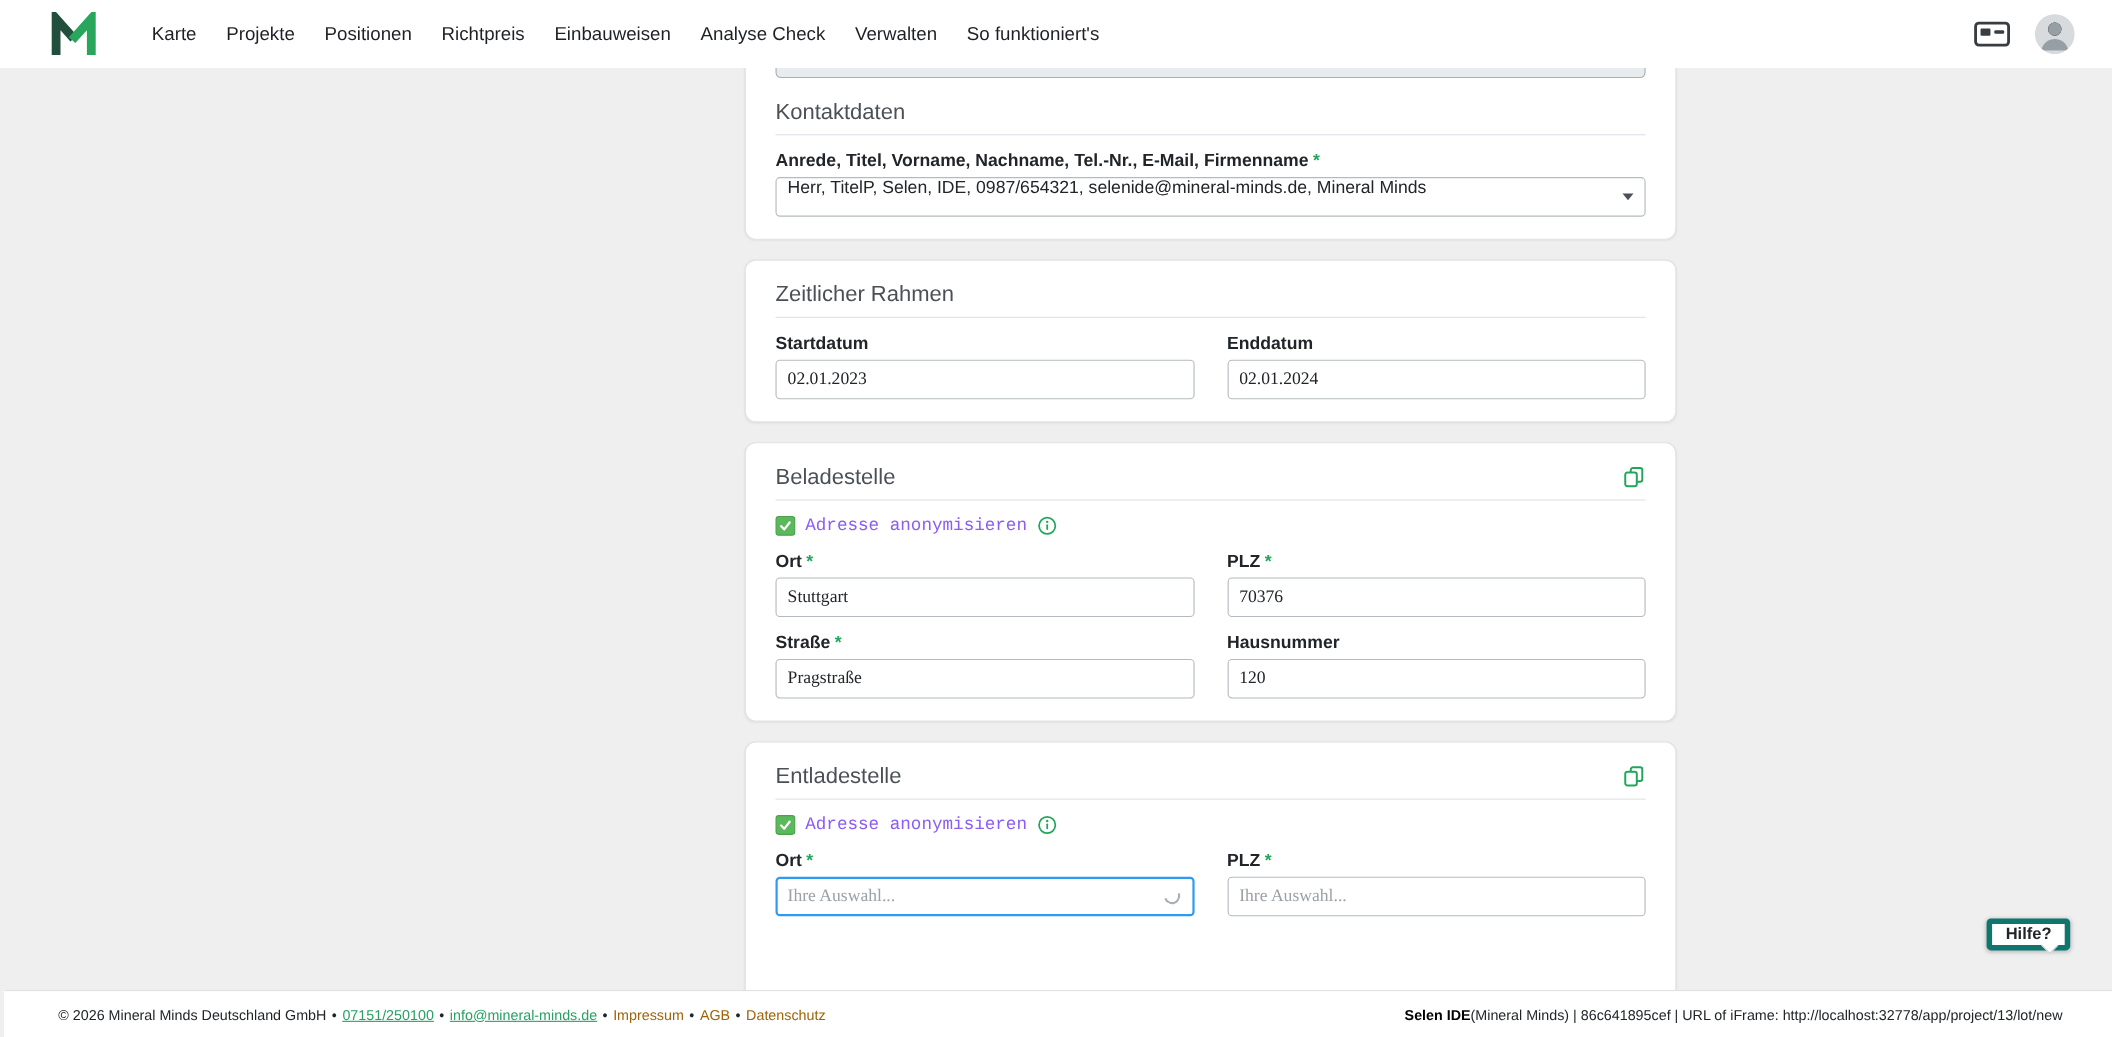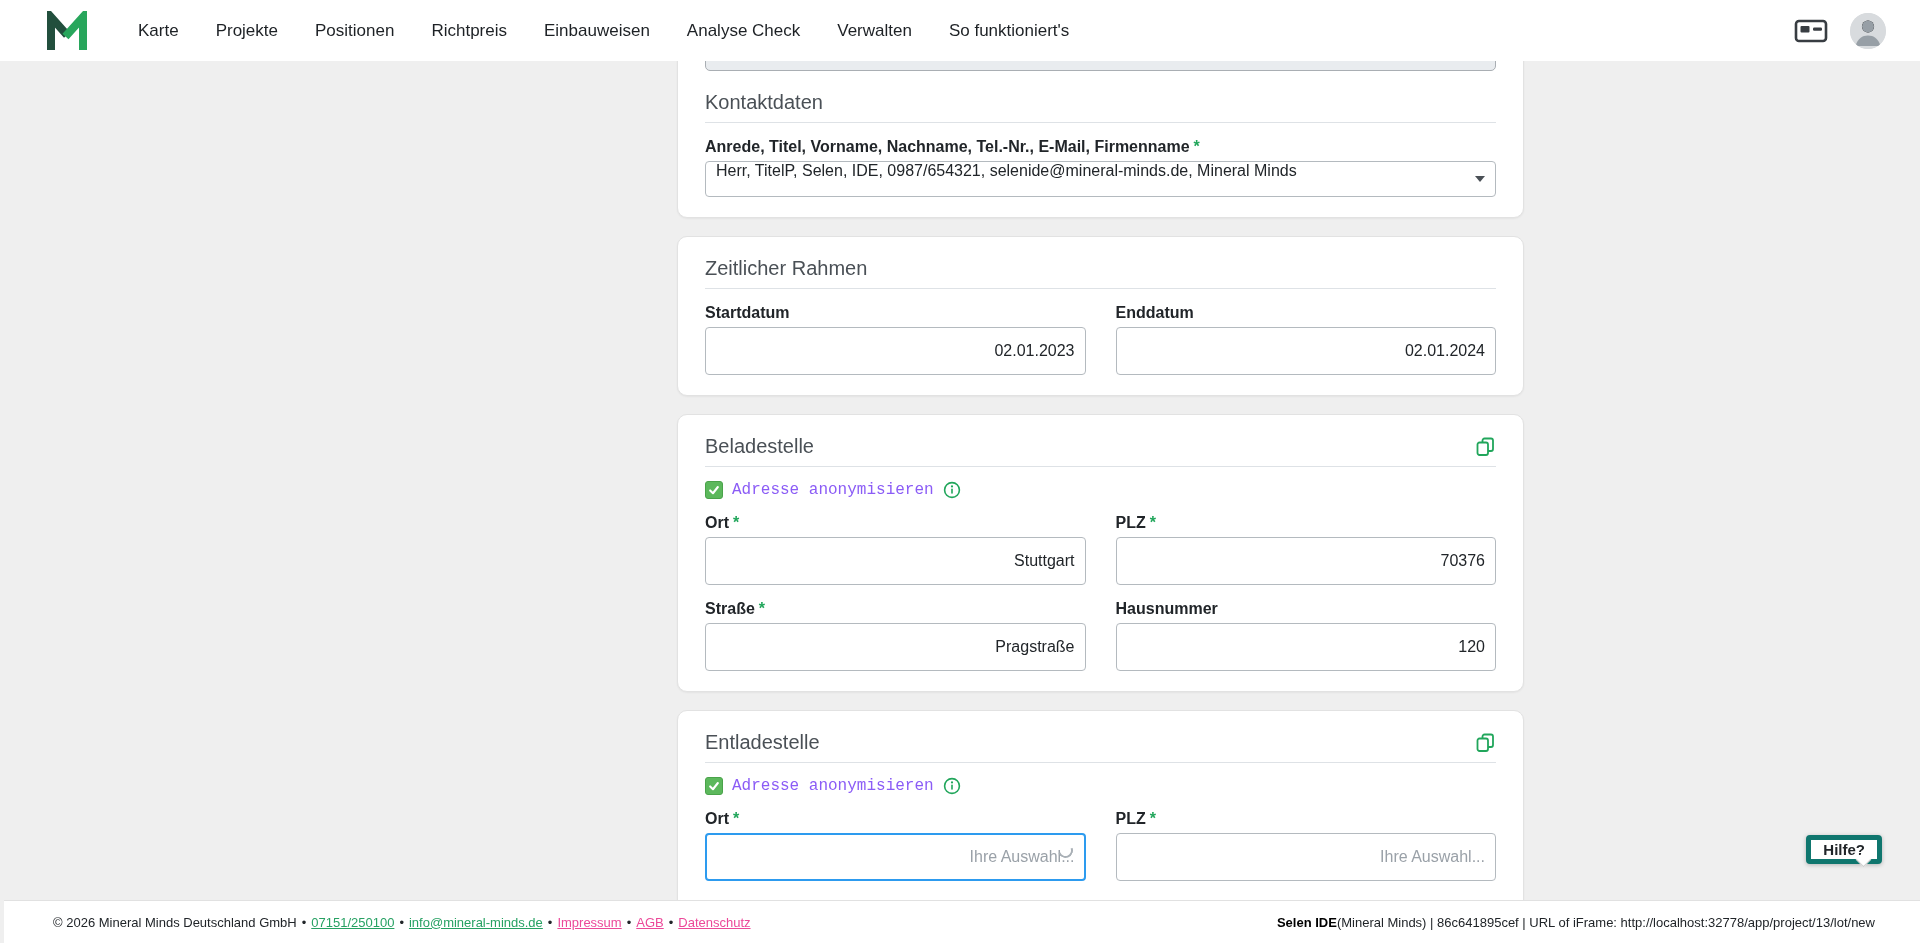--- a/index.html
+++ b/index.html
@@ -11,48 +11,48 @@
     color:#212529;
   }
 
   
   .navbar {
     position:fixed; top:0; left:0; width:100%; height:61px;
     background:#ffffff; display:flex; align-items:center;
     padding:0 34px 0 44px; z-index:50;
   }
   .logo { display:flex; align-items:center; cursor:pointer; }
-  .nav-items { display:flex; gap:37px; margin-left:48px; align-items:center; }
+  .nav-items { display:flex; gap:27px; margin-left:48px; align-items:center; }
   .nav-item { font-size:17px; color:#1d2125; cursor:pointer; white-space:nowrap; }
   .nav-right { margin-left:auto; display:flex; align-items:center; gap:22px; }
   .icon-btn { cursor:pointer; display:flex; align-items:center; }
   .avatar {
     width:36px; height:36px; border-radius:50%; background:#d8dbde;
     overflow:hidden; display:flex; align-items:flex-end; justify-content:center; cursor:pointer;
   }
 
   
   .content { position:absolute; left:677px; top:12px; width:847px; z-index:1; }
   .card {
     background:#ffffff; border:1px solid #e2e2e2; border-radius:10px;
     padding:20px 27px; margin-bottom:18px;
     box-shadow:0 1px 2px rgba(0,0,0,0.05);
   }
-  .card-heading-row { display:flex; justify-content:space-between; align-items:center; }
+  .card-heading-row { display:flex; justify-content:space-between; align-items:flex-start; }
   .card-heading { font-size:20px; line-height:23px; color:#4a5056; font-weight:normal; }
   hr.sep { border:none; border-top:1px solid #dee2e6; margin:8px 0 14px 0; }
 
   .grid { display:grid; grid-template-columns:1fr 1fr; column-gap:30px; row-gap:14px; }
   .field { min-width:0; }
   .label { display:block; font-size:16px; line-height:19px; font-weight:bold; color:#212529; margin-bottom:5px; }
   .req { color:#21a65b; margin-left:4px; font-weight:bold; }
 
   .text-input {
-    width:100%; height:48px; border:1px solid #b4babf; border-radius:4px;
-    padding:0 10px; font-size:16px; font-family:Liberation Sans, sans-serif; color:#212529; background:#fff; outline:none;text-align:right;
+    width:100%; height:36px; border:1px solid #b4babf; border-radius:4px;
+    padding:0 10px; font-size:16px; font-family:Liberation Serif, serif; color:#212529; background:#fff; outline:none;
   }
   .text-input::placeholder { color:#9aa1a8; opacity:1; }
   .text-input.focused { border:2px solid #2d9bef; padding:0 9px; }
 
   .select {
     position:relative; width:100%; height:36px; border:1px solid #b4babf; border-radius:4px;
     background:#fff; display:flex; padding:0 32px 0 10px;
     font-size:16px; color:#212529; cursor:pointer; overflow:hidden; white-space:nowrap;
   }
   .caret {
@@ -100,21 +100,21 @@
   
   .footer {
     position:fixed; bottom:0; left:4px; width:100%; height:43px; z-index:55;
     background:#fff; border-top:1px solid #e1e1e1;
     display:flex; align-items:center; justify-content:space-between;
     padding:0 49px; font-size:13px; color:#212529;
   }
   .footer-left, .footer-right { display:flex; align-items:center; white-space:nowrap; }
   .footer-sep { margin:0 5px; color:#212529; }
   .link-green { color:#27a163; text-decoration:underline; cursor:pointer; }
-  .link-gray { color:#ec4899; text-decoration:underline; cursor:pointer; }
+  .link-gray { color:#a16207; cursor:pointer; }
   .footer-right strong { color:#000; }
 </style>
 </head>
 <body>
 
 <nav class="navbar">
   <div class="logo">
     <svg width="46" height="40" viewBox="0 0 46 40">
       <path d="M7 39 L7 6 L23 24" fill="none" stroke="#224f3d" stroke-width="8"></path>
       <path d="M21.5 25.5 L39 6 L39 39" fill="none" stroke="#28a65c" stroke-width="8"></path>

